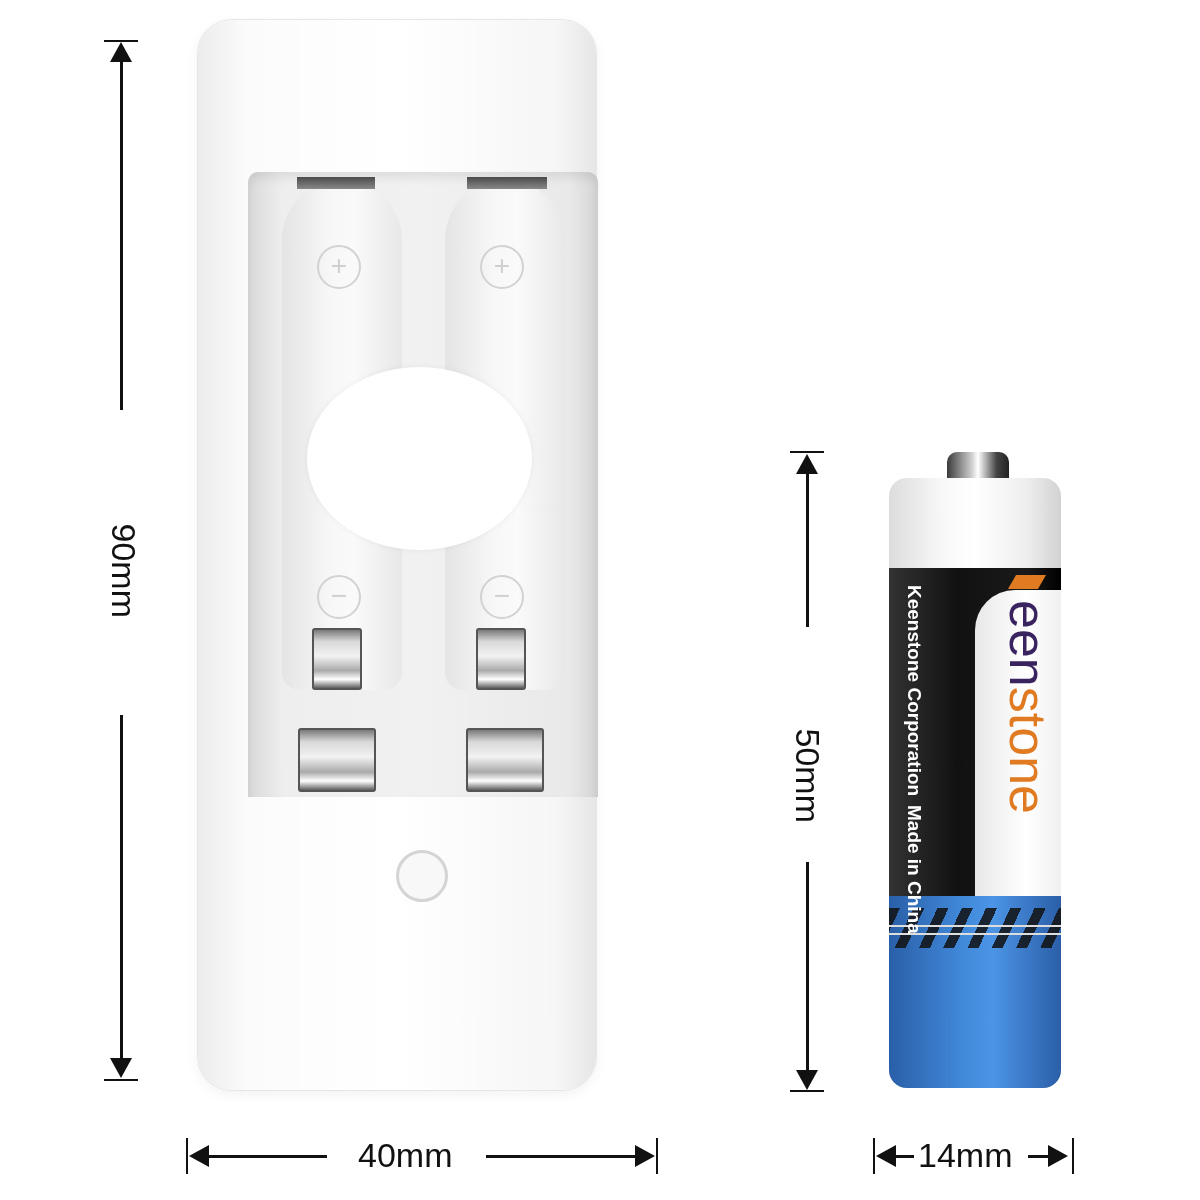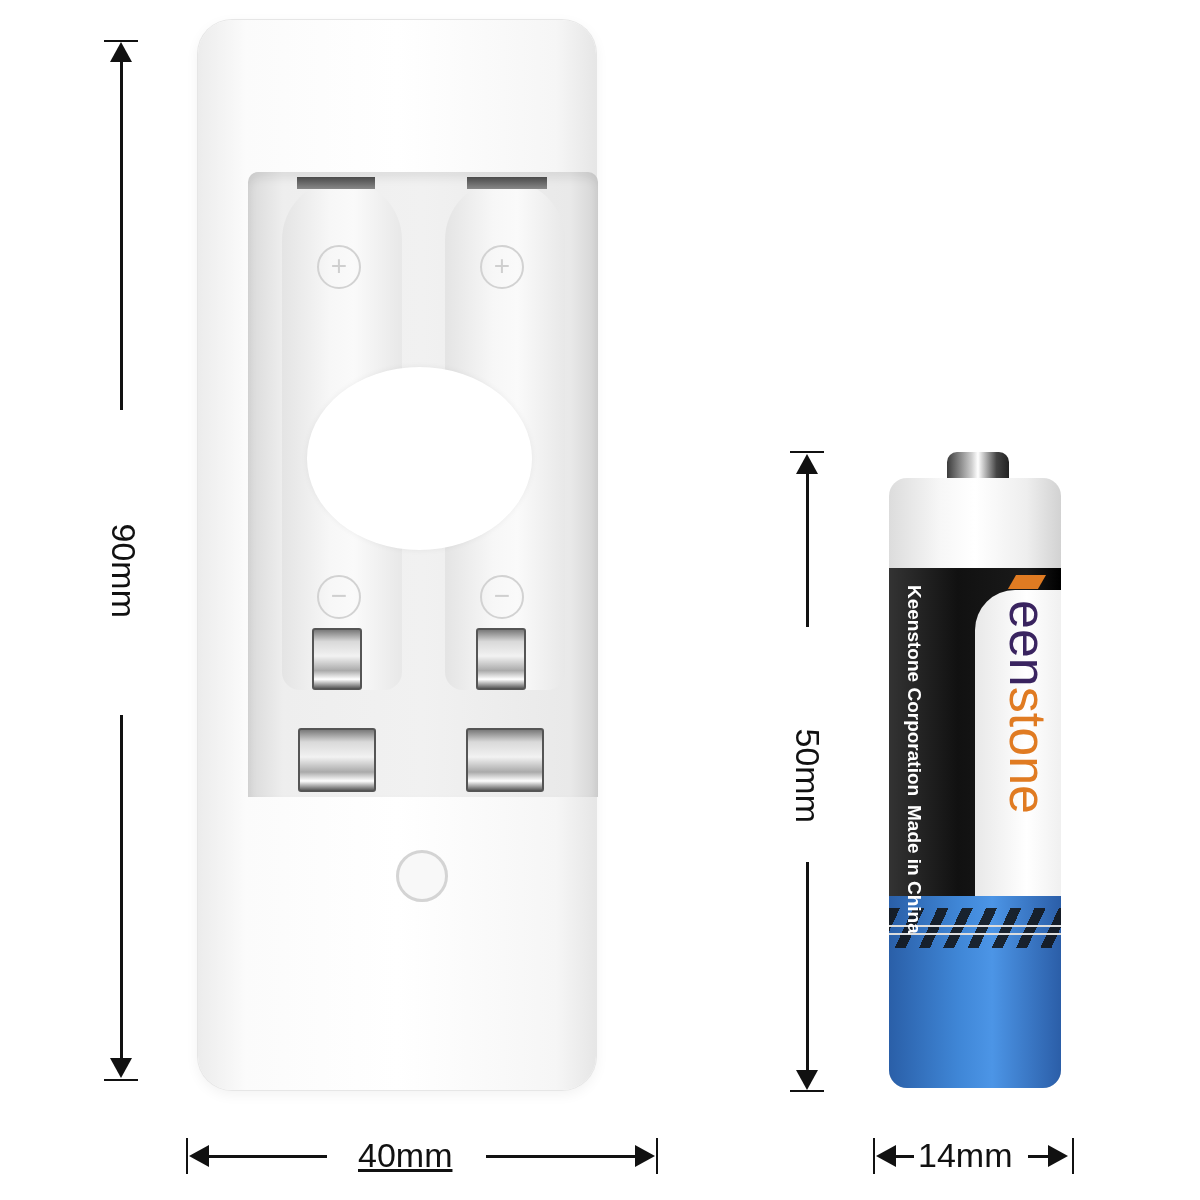--- a/index.html
+++ b/index.html
@@ -101,21 +101,21 @@
 <div class="abs contact" style="left:476px; top:628px; width:46px; height:58px;"></div>
 <div class="abs contact" style="left:298px; top:728px; width:74px; height:60px;"></div>
 <div class="abs contact" style="left:466px; top:728px; width:74px; height:60px;"></div>
 
 <div class="abs button"></div>
 
 <div>
   <div class="tick-v" style="left:186px; top:1138px; height:36px;"></div>
   <div class="arrow-left" style="left:189px; top:1145px;"></div>
   <div class="hline" style="left:205px; top:1155px; width:122px;"></div>
-  <div class="dim-label" style="left:358px; top:1136px;text-decoration:underline;">40mm</div>
+  <div class="dim-label" style="left:358px; top:1136px;">40mm</div>
   <div class="hline" style="left:486px; top:1155px; width:150px;"></div>
   <div class="arrow-right" style="left:635px; top:1145px;"></div>
   <div class="tick-v" style="left:656px; top:1138px; height:36px;"></div>
 </div>
 
 <div>
   <div class="tick-h" style="left:790px; top:451px; width:34px;"></div>
   <div class="arrow-up" style="left:796px; top:454px;"></div>
   <div class="vline" style="left:806px; top:472px; height:155px;"></div>
   <div class="dim-label rot90" style="left:767px; top:749px; width:80px; text-align:center;">50mm</div>

